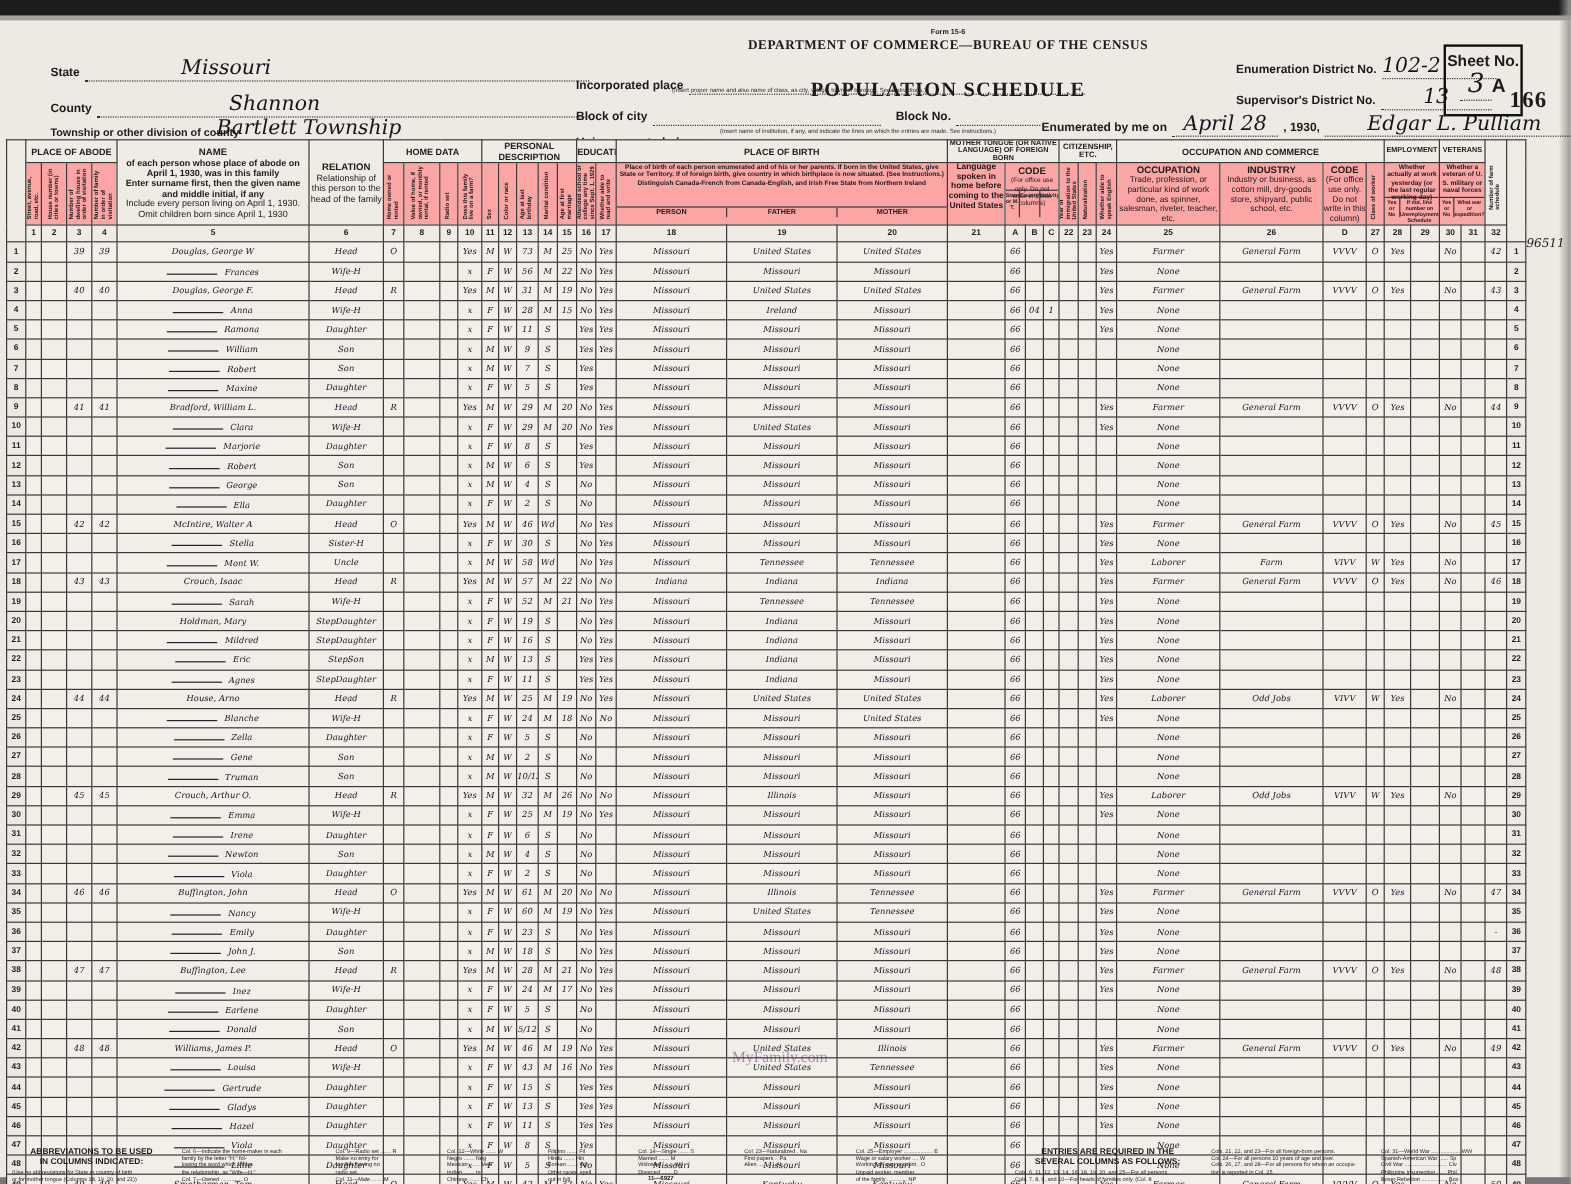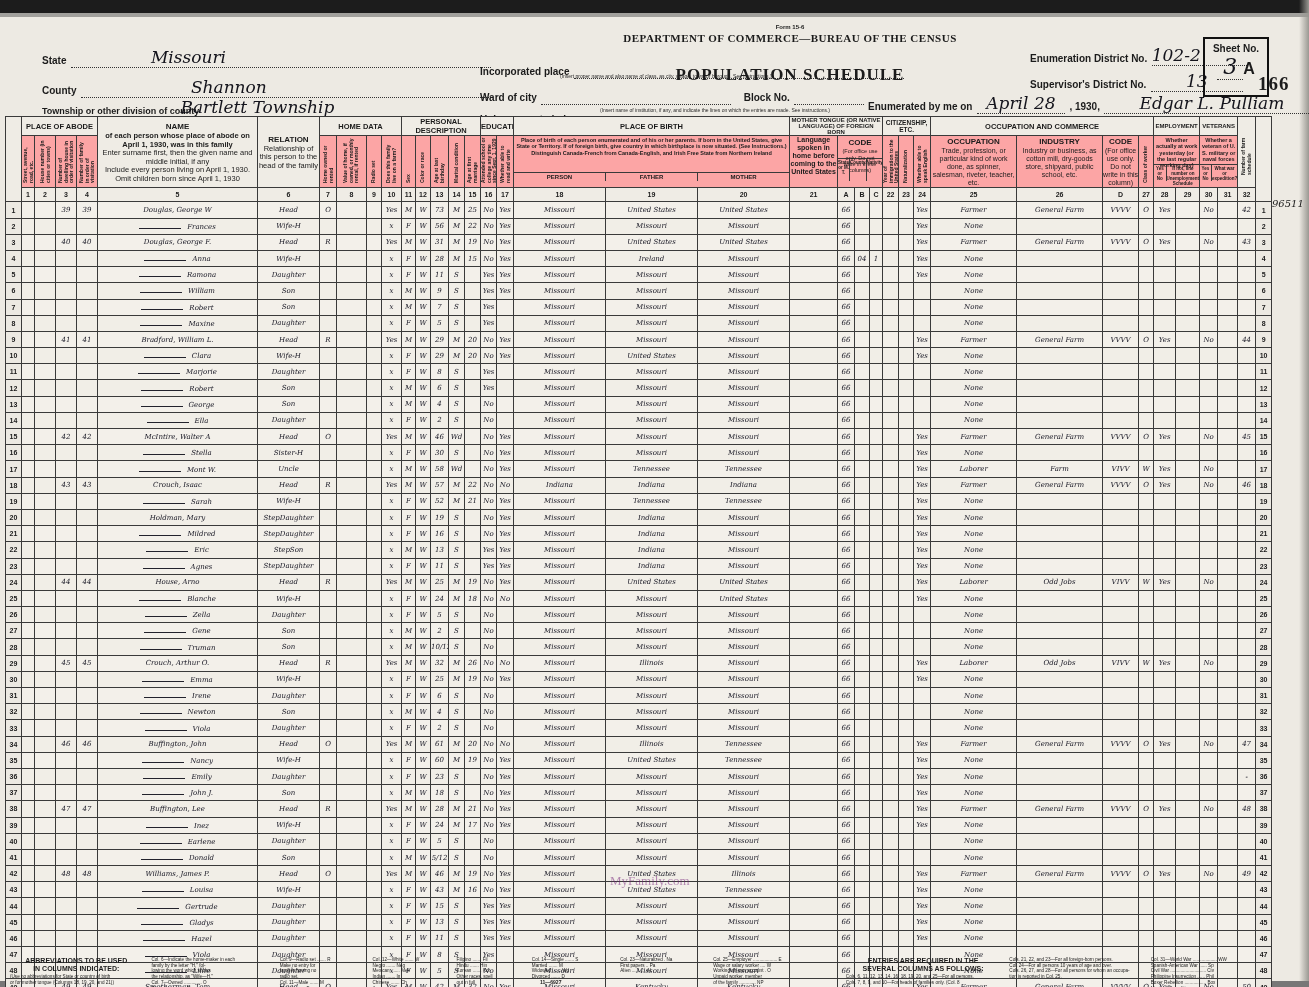--- a/index.html
+++ b/index.html
@@ -89,21 +89,21 @@
       </span>
     </div>
     <div class="field-row small-note" style="left:60px;top:104px;width:320px;white-space:normal;">(Insert proper name and also name of class, as township, town, precinct, district, etc.  See instructions.)</div>
 
     <div class="field-row" style="left:480px;top:44px;">
       <span class="lbl">Incorporated place</span>
       <span class="fill" style="width:330px;"></span>
     </div>
     <div class="field-row small-note" style="left:560px;top:56px;">(Insert proper name and also name of class, as city, village, town, or borough.  See instructions.)</div>
     <div class="field-row" style="left:480px;top:70px;">
-      <span class="lbl">Ward of city</span>
+      <span class="lbl">Block of city</span>
       <span class="fill" style="width:190px;"></span>
       <span class="lbl" style="margin-left:8px;">Block No.</span>
       <span class="fill" style="width:70px;"></span>
     </div>
     <div class="field-row" style="left:480px;top:92px;">
       <span class="lbl">Unincorporated place</span>
       <span class="fill" style="width:430px;"></span>
     </div>
     <div class="field-row small-note" style="left:560px;top:104px;">(Enter name of any unincorporated place having approximately 500 inhabitants or more.  See instructions.)</div>
 
@@ -122,21 +122,21 @@
 
     <div class="field-row" style="left:1030px;top:28px;">
       <span class="lbl">Enumeration District No.</span>
       <span class="fill" style="width:95px;text-align:left;"><span class="hw hw-big">102-2</span></span>
     </div>
     <div class="field-row" style="left:1030px;top:54px;">
       <span class="lbl">Supervisor's District No.</span>
       <span class="fill" style="width:92px;text-align:center;"><span class="hw hw-big">13</span></span>
     </div>
     <div class="sheetbox">
-      <div class="lbl" style="font-size:10px;margin-top:4px;">Sheet No.</div>
+      <div class="lbl" style="font-size:13px;margin-top:4px;">Sheet No.</div>
       <span class="hw" style="font-size:22px;border-bottom:1px dotted #333;padding:0 6px;">3</span><span style="font-weight:bold;font-size:16px;">A</span>
     </div>
     <div class="stamp">166</div>
   </div>
 
   <table class="census">
     <colgroup>
       <col style="width:16px">
         <col style="width:13px">
         <col style="width:21px">
@@ -176,21 +176,21 @@
       <col style="width:18px">
         <col style="width:16px">
     </colgroup>
     <thead>
       <tr class="grp">
         <td rowspan="3"></td>
         <td colspan="4" class="thick-l">PLACE OF ABODE</td>
         <td rowspan="2" class="thick-l dcell">
           <span class="big">NAME</span>
           <span>of each person whose place of abode on April 1, 1930, was in this family</span><br>
-          <span style="font-weight:normal;text-align:center;">Enter surname first, then the given name and middle initial, if any</span><br>
+          <span style="font-weight:bold;text-align:center;">Enter surname first, then the given name and middle initial, if any</span><br>
           <span style="font-weight:normal;">Include every person living on April 1, 1930.  Omit children born since April 1, 1930</span>
         </td>
         <td rowspan="2" class="thick-l dcell">
           <span class="big">RELATION</span>
           <span style="font-weight:normal;">Relationship of this person to the head of the family</span>
         </td>
         <td colspan="4" class="thick-l">HOME DATA</td>
         <td colspan="5" class="thick-l">PERSONAL DESCRIPTION</td>
         <td colspan="2" class="thick-l">EDUCATION</td>
         <td colspan="3" class="thick-l">PLACE OF BIRTH</td>

